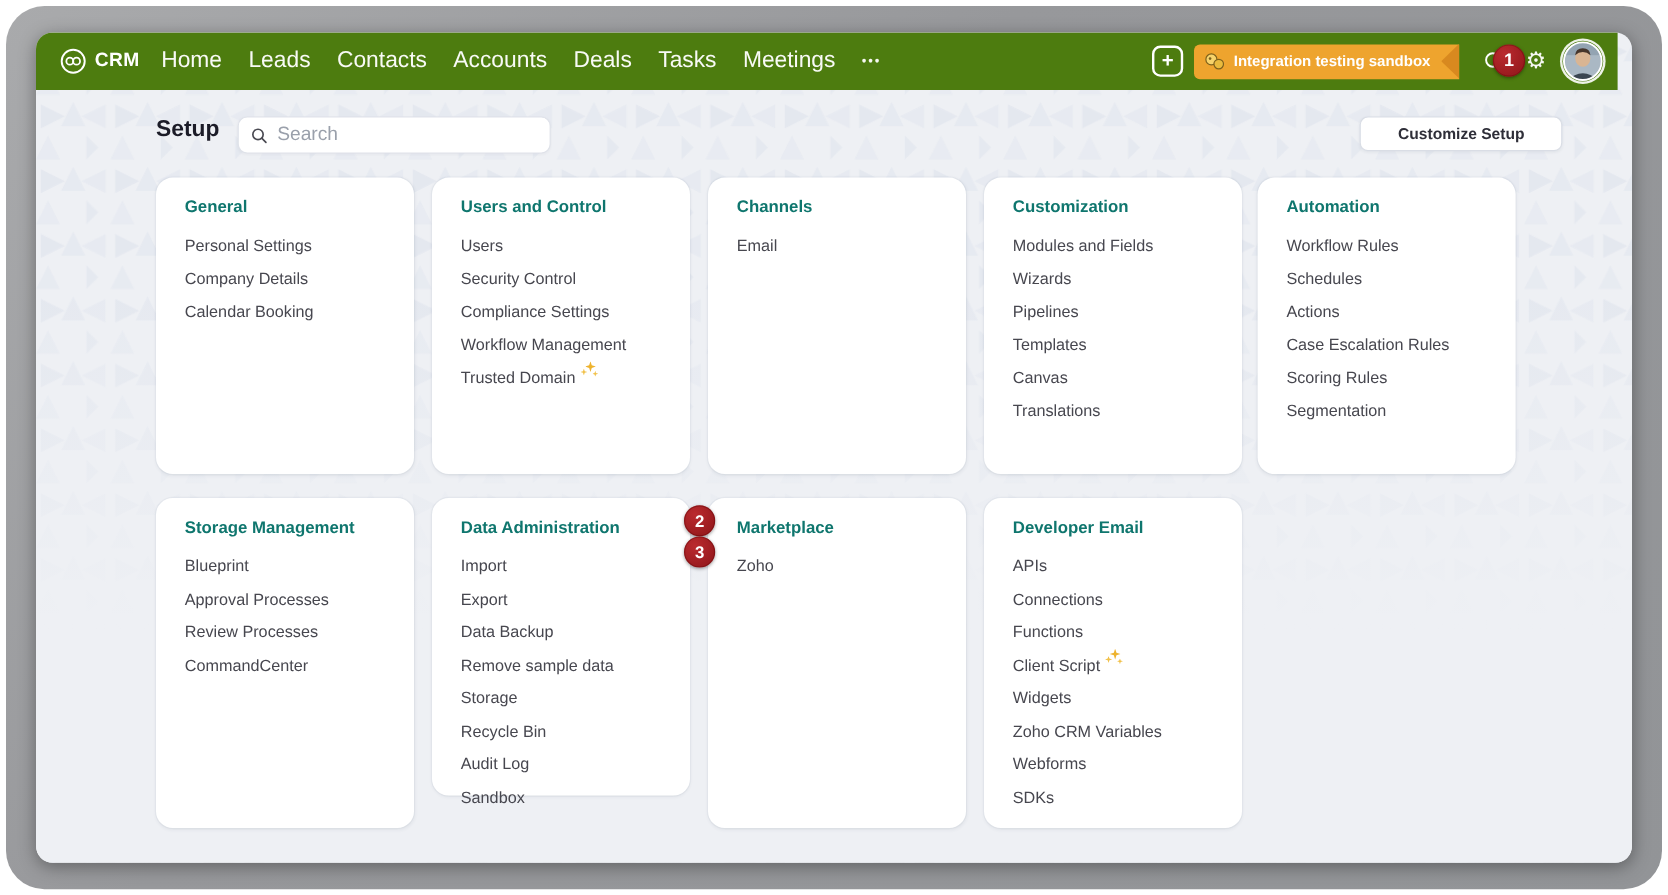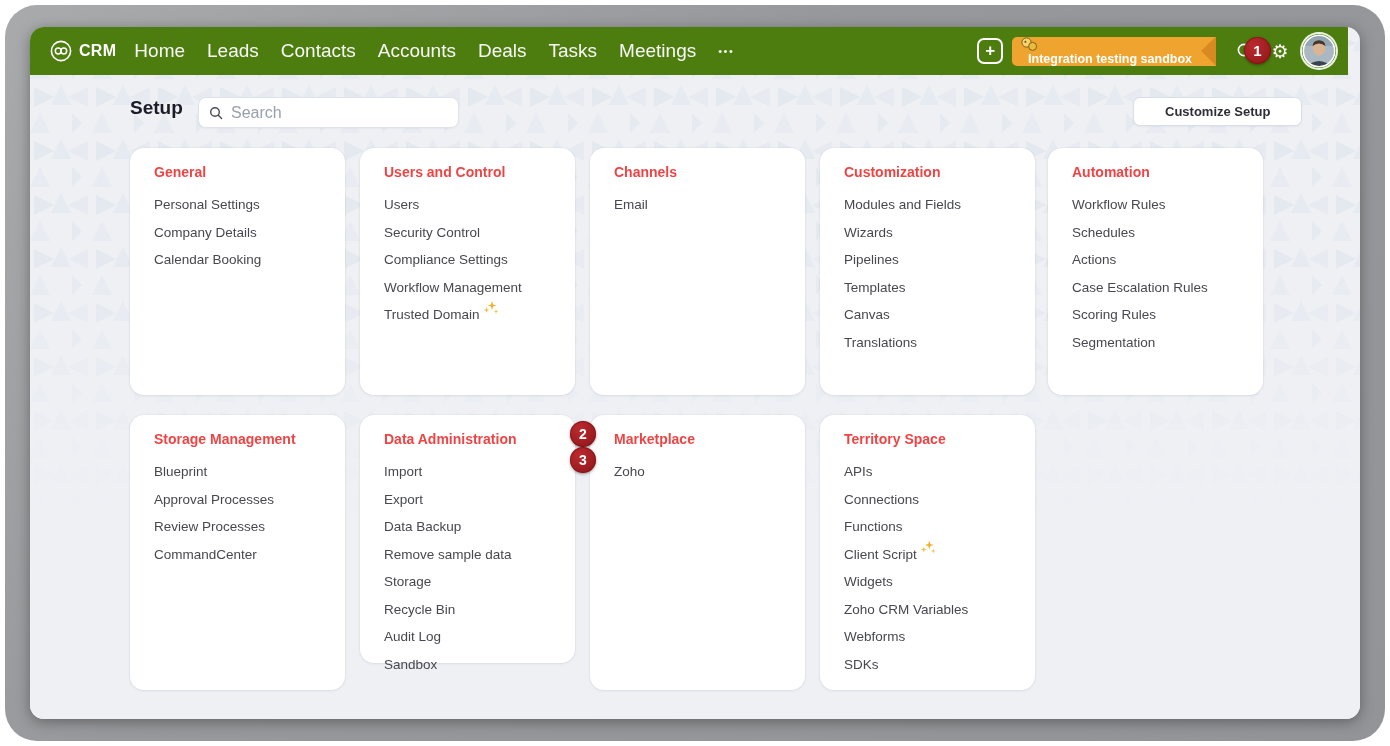--- a/index.html
+++ b/index.html
@@ -26,22 +26,22 @@
   .logo svg{display:block;}
   .brand{font-size:16px;font-weight:700;letter-spacing:.3px;margin-left:7px;}
   .nav-items{display:flex;align-items:center;gap:22px;margin-left:18px;}
   .nav-item{font-size:19px;font-weight:500;color:rgba(255,255,255,.96);cursor:pointer;white-space:nowrap;}
   .nav-more{font-size:11px;letter-spacing:1.5px;margin-left:22px;cursor:pointer;color:rgba(255,255,255,.95);}
 
   .nav-right{display:flex;align-items:center;position:absolute;right:12px;top:0;height:48px;}
   .plus-btn{width:26px;height:26px;border:2px solid #fff;border-radius:7px;background:transparent;
     color:#fff;font-size:17px;line-height:22px;text-align:center;font-weight:600;cursor:pointer;
     display:flex;align-items:center;justify-content:center;padding:0;}
-  .ribbon{position:relative;height:29px;margin-left:9px;display:flex;align-items:flex-start;
-    background:#eea42e;border-radius:5px 0 0 5px;padding:0 24px 0 9px;cursor:pointer;flex-direction:column;}
+  .ribbon{position:relative;height:29px;margin-left:9px;display:flex;align-items:center;
+    background:#eea42e;border-radius:5px 0 0 5px;padding:0 24px 0 9px;cursor:pointer;}
   .ribbon::after{content:"";position:absolute;right:0;top:0;width:15px;height:100%;
     background:#d8891f;clip-path:polygon(100% 0,0 50%,100% 100%);}
   .ribbon-label{font-size:12.5px;font-weight:600;color:#fff;margin-left:7px;white-space:nowrap;}
   .icon-btn{background:none;border:none;padding:0;margin:0;cursor:pointer;display:flex;align-items:center;justify-content:center;}
   .search-btn{margin-left:16px;width:26px;height:26px;}
   .gear-btn{margin-left:9px;width:26px;height:26px;font-size:19px;color:rgba(255,255,255,.95);}
   .avatar{margin-left:9px;width:34px;height:34px;border-radius:50%;overflow:hidden;cursor:pointer;
     box-shadow:0 0 0 2px rgba(255,255,255,.9);}
 
   
@@ -63,21 +63,21 @@
     font-family:"Liberation Sans","DejaVu Sans",sans-serif;}
   .search-box input::placeholder{color:#9aa0ab;}
   .customize-btn{position:absolute;left:1103px;top:22px;height:29px;padding:0 31px;background:#fff;
     border:1px solid #d9dde5;border-radius:7px;font-size:13px;font-weight:600;color:#2e2e38;cursor:pointer;
     box-shadow:0 1px 2px rgba(40,50,80,.05);font-family:"Liberation Sans","DejaVu Sans",sans-serif;}
 
   
   .card{position:absolute;width:215px;background:#fff;border-radius:14px;z-index:10;
     box-shadow:0 1px 3px rgba(40,50,90,.07),0 0 0 1px rgba(40,50,90,.03);
     padding:15px 24px;box-sizing:border-box;}
-  .card-title{margin:0 0 9px 0;font-size:14px;font-weight:700;color:#ef4444;line-height:19px;}
+  .card-title{margin:0 0 9px 0;font-size:14px;font-weight:700;color:#0f766e;line-height:19px;}
   .card-item{display:block;font-size:13.5px;color:#47474f;line-height:27.5px;cursor:pointer;
     text-decoration:none;white-space:nowrap;}
 
   
   .sparkle{display:inline-block;position:relative;width:16px;height:14px;vertical-align:top;margin-left:4px;}
   .sparkle i{position:absolute;background:#eeb32e;
     clip-path:polygon(50% 0,62% 38%,100% 50%,62% 62%,50% 100%,38% 62%,0 50%,38% 38%);}
   .sparkle .s1{width:9px;height:9px;left:4px;top:0;}
   .sparkle .s2{width:6px;height:6px;left:0;top:6px;background:#f1c14a;}
   .sparkle .s3{width:5px;height:5px;left:10px;top:8px;background:#f1c14a;}
@@ -242,21 +242,21 @@
     <a class="card-item">Audit Log</a>
     <a class="card-item">Sandbox</a>
   </section>
 
   <section class="card" style="left:560px;top:388px;height:275px">
     <h2 class="card-title">Marketplace</h2>
     <a class="card-item">Zoho</a>
   </section>
 
   <section class="card" style="left:790px;top:388px;height:275px">
-    <h2 class="card-title">Territory Space</h2>
+    <h2 class="card-title">Developer Email</h2>
     <a class="card-item">APIs</a>
     <a class="card-item">Connections</a>
     <a class="card-item">Functions</a>
     <a class="card-item"><span>Client Script</span><span class="sparkle"><i class="s1"></i><i class="s2"></i><i class="s3"></i></span></a>
     <a class="card-item">Widgets</a>
     <a class="card-item">Zoho CRM Variables</a>
     <a class="card-item">Webforms</a>
     <a class="card-item">SDKs</a>
   </section>
 

